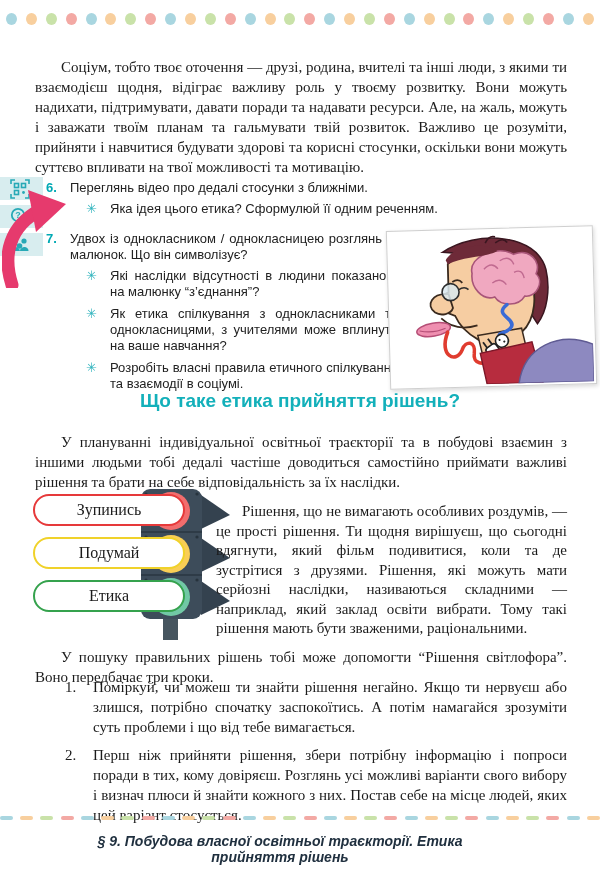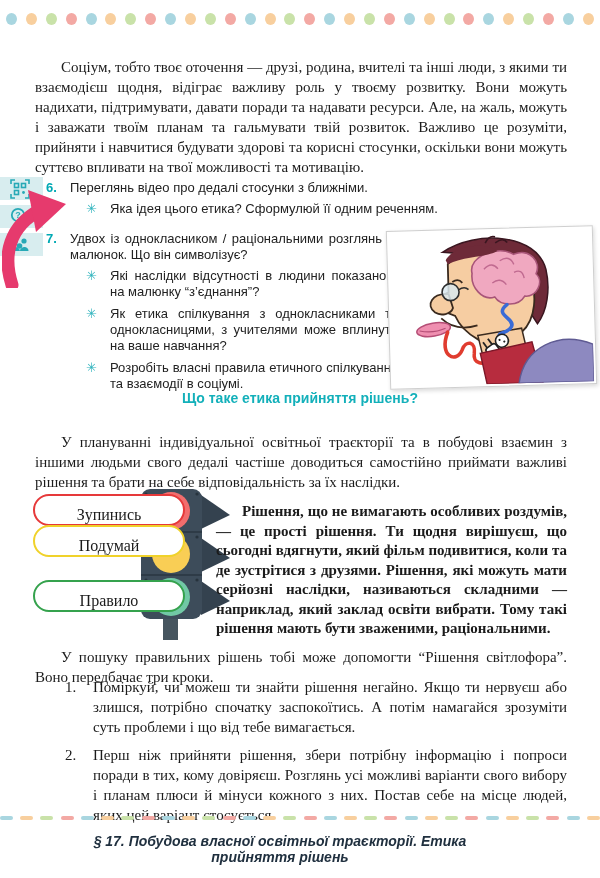--- a/index.html
+++ b/index.html
@@ -37,30 +37,30 @@
   .m-icon1{top:178px;}.m-icon2{top:206px;}.m-icon3{top:234px;}
   .pink-arrow{position:absolute;left:2px;top:188px;}
 
   
   .illo-card{position:absolute;left:388px;top:228px;width:205px;height:157px;background:#fff;
              border:1px solid #cfcfcf;box-shadow:1px 2px 4px rgba(0,0,0,.15);
              transform:rotate(-1.6deg);}
 
   
   .heading{position:absolute;top:390px;left:0;width:600px;text-align:center;
-           font-family:"Liberation Sans",sans-serif;font-weight:bold;font-size:14px;color:#13b0ba;}
+           font-family:"Liberation Sans",sans-serif;font-weight:bold;font-size:19px;color:#13b0ba;}
 
   
   .tl-fig{position:absolute;left:33px;top:487px;width:200px;height:155px;}
   .tl-banner{position:absolute;left:0;width:148px;height:28px;background:#fff;border:2.5px solid #999;
-             border-radius:16px;display:flex;align-items:flex-end;justify-content:center;
+             border-radius:16px;display:flex;align-items:center;justify-content:center;
              font-size:16px;color:#1b1b1b;z-index:2;}
-  .tl-b1{top:7px;}.tl-b2{top:38px;}.tl-b3{top:93px;}
+  .tl-b1{top:7px;}.tl-b2{top:50px;}.tl-b3{top:93px;}
   .tl-para{position:absolute;left:216px;top:487px;width:351px;font-size:15px;line-height:19.5px;
-           text-align:justify;text-indent:26px;font-weight:bold;}
+           text-align:justify;text-indent:26px;}
 
   
   .steps{position:absolute;top:677px;left:35px;width:532px;font-size:15px;line-height:20px;}
   .step{display:flex;margin-bottom:8px;}
   .step-num{width:28px;margin-left:30px;flex:none;}
   .step-text{flex:1;text-align:justify;}
 
   
   .footer-text{position:absolute;top:833px;left:60px;width:440px;text-align:center;
                font-family:"Liberation Sans",sans-serif;font-style:italic;font-weight:600;
@@ -154,21 +154,21 @@
       <span class="task-num">6.</span>
       <span class="task-text" style="width:470px">Переглянь відео про дедалі стосунки з ближніми.</span>
     </div>
     <div class="bullet-row">
       <span class="bullet-glyph">✳</span>
       <span class="bullet-text" style="width:440px">Яка ідея цього етика? Сформулюй її одним реченням.</span>
     </div>
     <div class="task7-gap"></div>
     <div class="task-row">
       <span class="task-num">7.</span>
-      <span class="task-text">Удвох із однокласником / раціональними розглянь малюнок. Що він символізує?</span>
+      <span class="task-text">Удвох із однокласником / однокласницею розглянь малюнок. Що він символізує?</span>
     </div>
     <div class="bullet-row">
       <span class="bullet-glyph">✳</span>
       <span class="bullet-text">Які наслідки відсутності в людини показаного на малюнку “з’єднання”?</span>
     </div>
     <div class="bullet-row">
       <span class="bullet-glyph">✳</span>
       <span class="bullet-text">Як етика спілкування з однокласниками та однокласницями, з учителями може вплинути на ваше навчання?</span>
     </div>
     <div class="bullet-row">
@@ -219,21 +219,21 @@
       </g>
 
       <path d="M90 124 L 142 114 L 152 155 L 96 155 Z" fill="#b72c3e" stroke="#7c1627" stroke-width="1.4"></path>
 
       <path d="M128 155 C 134 118 170 104 203 118 L 203 155 Z" fill="#8d89c0" stroke="#5f5b93" stroke-width="1.4"></path>
     </svg>
   </div>
 
   <div class="heading">Що таке етика прийняття рішень?</div>
 
-  <p class="para p2">У плануванні індивідуальної освітньої траєкторії та в побудові взаємин з іншими людьми свого дедалі частіше доводиться самостійно приймати важливі рішення та брати на себе відповідальність за їх наслідки.</p>
+  <p class="para p2">У плануванні індивідуальної освітньої траєкторії та в побудові взаємин з іншими людьми тобі дедалі частіше доводиться самостійно приймати важливі рішення та брати на себе відповідальність за їх наслідки.</p>
 
   <div class="tl-fig">
     <svg width="200" height="155" viewBox="0 0 200 155">
       <polygon points="168,8 197,28 168,42" fill="#34424f"></polygon>
       <polygon points="168,51 197,71 168,85" fill="#34424f"></polygon>
       <polygon points="168,94 197,114 168,128" fill="#34424f"></polygon>
       <rect x="130" y="130" width="15" height="23" fill="#46555f"></rect>
       <rect x="108" y="2" width="61" height="130" rx="9" fill="#3d4c5a"></rect>
       <line x1="108" y1="45" x2="169" y2="45" stroke="#2e3b47" stroke-width="2"></line>
       <line x1="108" y1="88" x2="169" y2="88" stroke="#2e3b47" stroke-width="2"></line>
@@ -247,36 +247,36 @@
       <circle cx="113" cy="93" r="1.6" fill="#27333d"></circle>
         <circle cx="164" cy="93" r="1.6" fill="#27333d"></circle>
     </svg>
     <div class="tl-banner tl-b1" style="border-color: rgb(230, 57, 58);">
       <span>Зупинись</span>
     </div>
     <div class="tl-banner tl-b2" style="border-color: rgb(240, 210, 42);">
       <span>Подумай</span>
     </div>
     <div class="tl-banner tl-b3" style="border-color: rgb(53, 162, 77);">
-      <span>Правило</span>
+      <span>Етика</span>
     </div>
   </div>
 
   <p class="tl-para">Рішення, що не вимагають особливих роздумів, — це прості рішення. Ти щодня вирішуєш, що сьогодні вдягнути, який фільм подивитися, коли та де зустрітися з друзями. Рішення, які можуть мати серйозні наслідки, називаються складними — наприклад, який заклад освіти вибрати. Тому такі рішення мають бути зваженими, раціональними.</p>
 
   <p class="para p3">У пошуку правильних рішень тобі може допомогти “Рішення світлофора”. Воно передбачає три кроки.</p>
 
   <div class="steps">
     <div class="step">
       <span class="step-num">1.</span>
       <span class="step-text">Поміркуй, чи можеш ти знайти рішення негайно. Якщо ти нервуєш або злишся, потрібно спочатку заспокоїтись. А потім намагайся зрозуміти суть проблеми і що від тебе вимагається.</span>
     </div>
     <div class="step">
       <span class="step-num">2.</span>
-      <span class="step-text">Перш ніж прийняти рішення, збери потрібну інформацію і попроси поради в тих, кому довіряєш. Розглянь усі можливі варіанти свого вибору і планам плюси й мінуси кожного з них. Постав себе на місце людей, яких цей варіант стосується.</span>
+      <span class="step-text">Перш ніж прийняти рішення, збери потрібну інформацію і попроси поради в тих, кому довіряєш. Розглянь усі можливі варіанти свого вибору і визнач плюси й знайти кожного з них. Постав себе на місце людей, яких цей варіант стосується.</span>
     </div>
   </div>
 
   <div class="dash-row">
       <span class="dash" style="background: rgb(169, 214, 224);"></span>
       <span class="dash" style="background: rgb(248, 207, 158);"></span>
       <span class="dash" style="background: rgb(201, 226, 169);"></span>
       <span class="dash" style="background: rgb(243, 169, 164);"></span>
       <span class="dash" style="background: rgb(169, 214, 224);"></span>
       <span class="dash" style="background: rgb(248, 207, 158);"></span>
@@ -298,15 +298,15 @@
       <span class="dash" style="background: rgb(248, 207, 158);"></span>
       <span class="dash" style="background: rgb(201, 226, 169);"></span>
       <span class="dash" style="background: rgb(243, 169, 164);"></span>
       <span class="dash" style="background: rgb(169, 214, 224);"></span>
       <span class="dash" style="background: rgb(248, 207, 158);"></span>
       <span class="dash" style="background: rgb(201, 226, 169);"></span>
       <span class="dash" style="background: rgb(243, 169, 164);"></span>
       <span class="dash" style="background: rgb(169, 214, 224);"></span>
       <span class="dash" style="background: rgb(248, 207, 158);"></span>
     </div>
-  <div class="footer-text">§ 17.  Побудова власної освітньої траєкторії. Етика прийняття рішень</div>
+  <div class="footer-text">§ 9.  Побудова власної освітньої траєкторії. Етика прийняття рішень</div>
 
 </div>
 
 </body></html>

